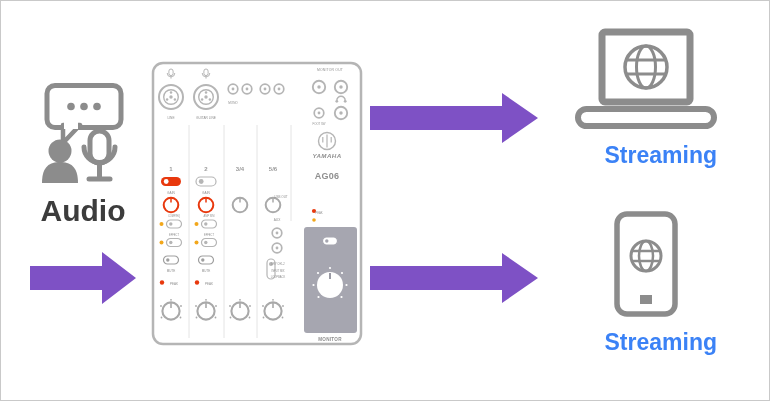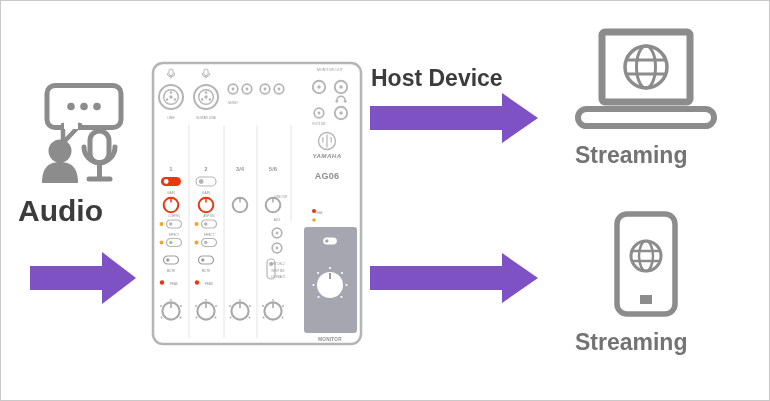--- a/index.html
+++ b/index.html
@@ -1,22 +1,22 @@
 <!DOCTYPE html>
 <html><head>
 <meta charset="utf-8">
 <style>
   *{margin:0;padding:0;box-sizing:border-box}
   body{background:#ffffff}
   .canvas{position:relative;width:770px;height:401px;background:#fff;border:1px solid #c9c9c9;
           overflow:hidden;font-family:"Liberation Sans",sans-serif}
   .abs{position:absolute}
-  .label-xl{position:absolute;font:700 30px "Liberation Sans",sans-serif;color:#3c3c3c;text-align:left}
+  .label-xl{position:absolute;font:700 30px "Liberation Sans",sans-serif;color:#3c3c3c;text-align:center}
   .label-l{position:absolute;font:700 23px "Liberation Sans",sans-serif;color:#3c3c3c}
-  .label-c{position:absolute;font:700 23px "Liberation Sans",sans-serif;color:#737373;text-align:left}
+  .label-c{position:absolute;font:700 23px "Liberation Sans",sans-serif;color:#3b82f6;text-align:right}
   
   .msvg text{font-family:"Liberation Sans",sans-serif;fill:#8f8f8f;text-anchor:middle}
   .t26{font-size:2.6px}
   .t26s{font-size:2.6px;text-anchor:start}
   .t28{font-size:2.8px}
   .t28s{font-size:2.8px;text-anchor:start}
   .t30{font-size:3px}
   .t32{font-size:3.2px}
   .t34{font-size:3.4px;letter-spacing:.2px}
   .chlbl text{font-size:6px;fill:#9a9a9a;font-weight:bold}
@@ -225,21 +225,20 @@
         <circle cx="191" cy="212" r="1.1"></circle>
         <circle cx="162.5" cy="224" r="1.1"></circle>
         <circle cx="195.5" cy="224" r="1.1"></circle>
         <circle cx="167.5" cy="236" r="1.1"></circle>
         <circle cx="190.5" cy="236" r="1.1"></circle>
       </g>
       <text x="179" y="280" class="t45">MONITOR</text>
     </g>
   </svg>
 
-  <div class="label-l" style="left:370px;top:64px">Host Device</div>
 
   <svg class="abs" style="left:369px;top:92px" width="168" height="50" viewBox="0 0 168 50">
     <polygon points="0,13 132,13 132,0 168,25 132,50 132,37 0,37" fill="#7E51C5"></polygon>
   </svg>
 
   <svg class="abs" style="left:574px;top:27px" width="142" height="108" viewBox="0 0 142 108">
     <rect x="27" y="4" width="88" height="70" rx="3" fill="#fff" stroke="#8c8c8c" stroke-width="7"></rect>
     <g stroke="#8c8c8c" fill="none">
       <circle cx="71" cy="39" r="21" stroke-width="3.5"></circle>
       <ellipse cx="71" cy="39" rx="9.5" ry="21" stroke-width="3"></ellipse>

